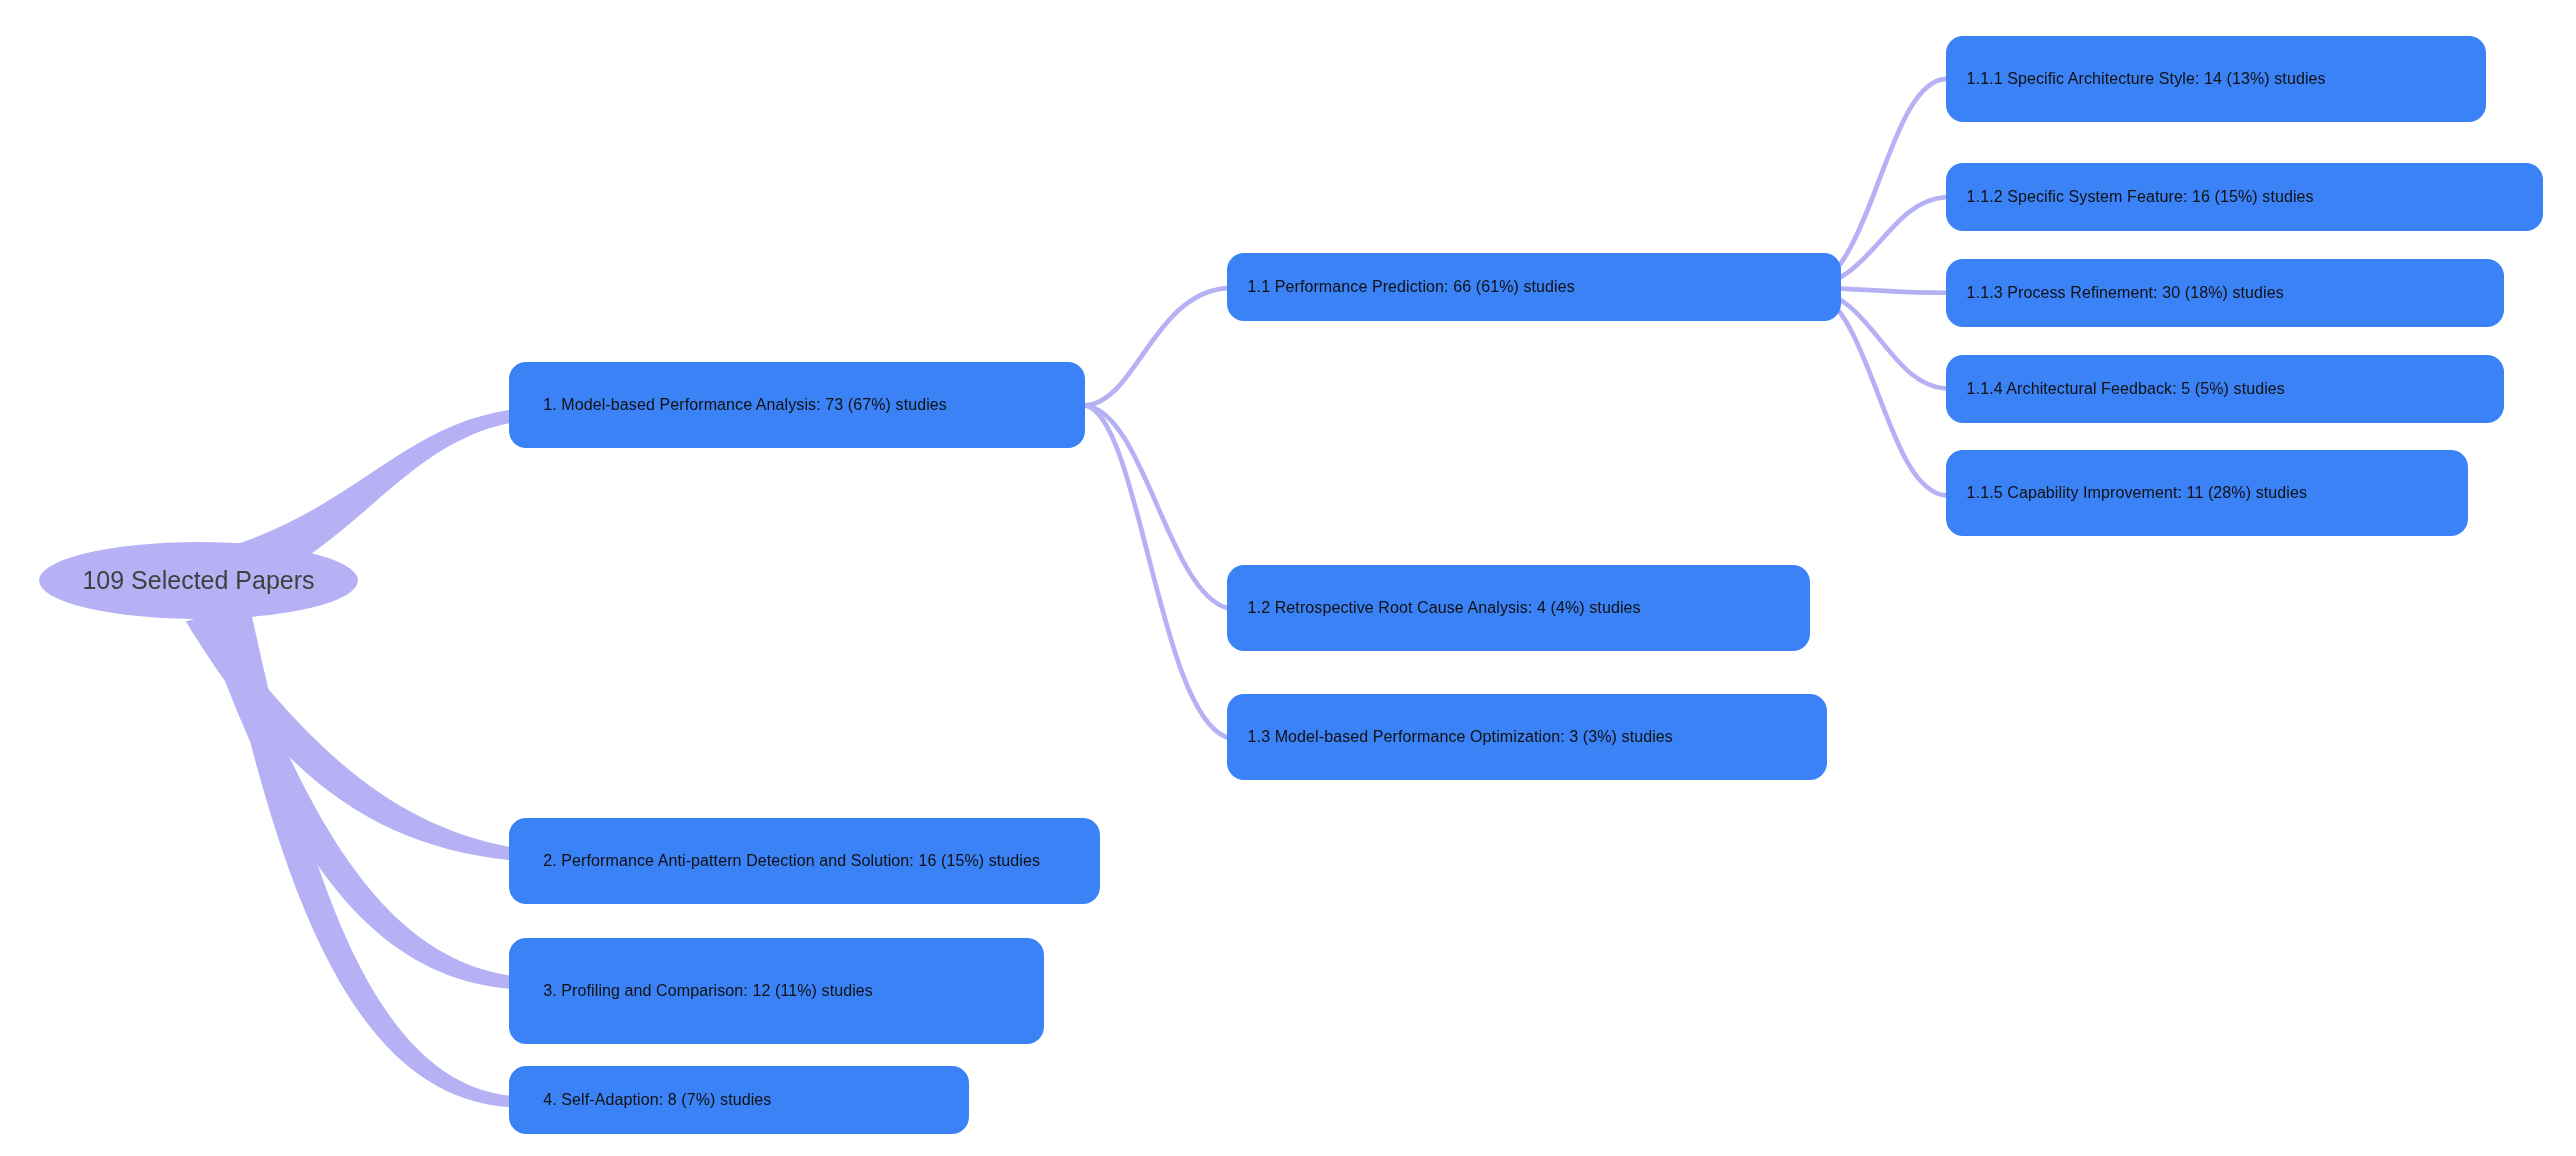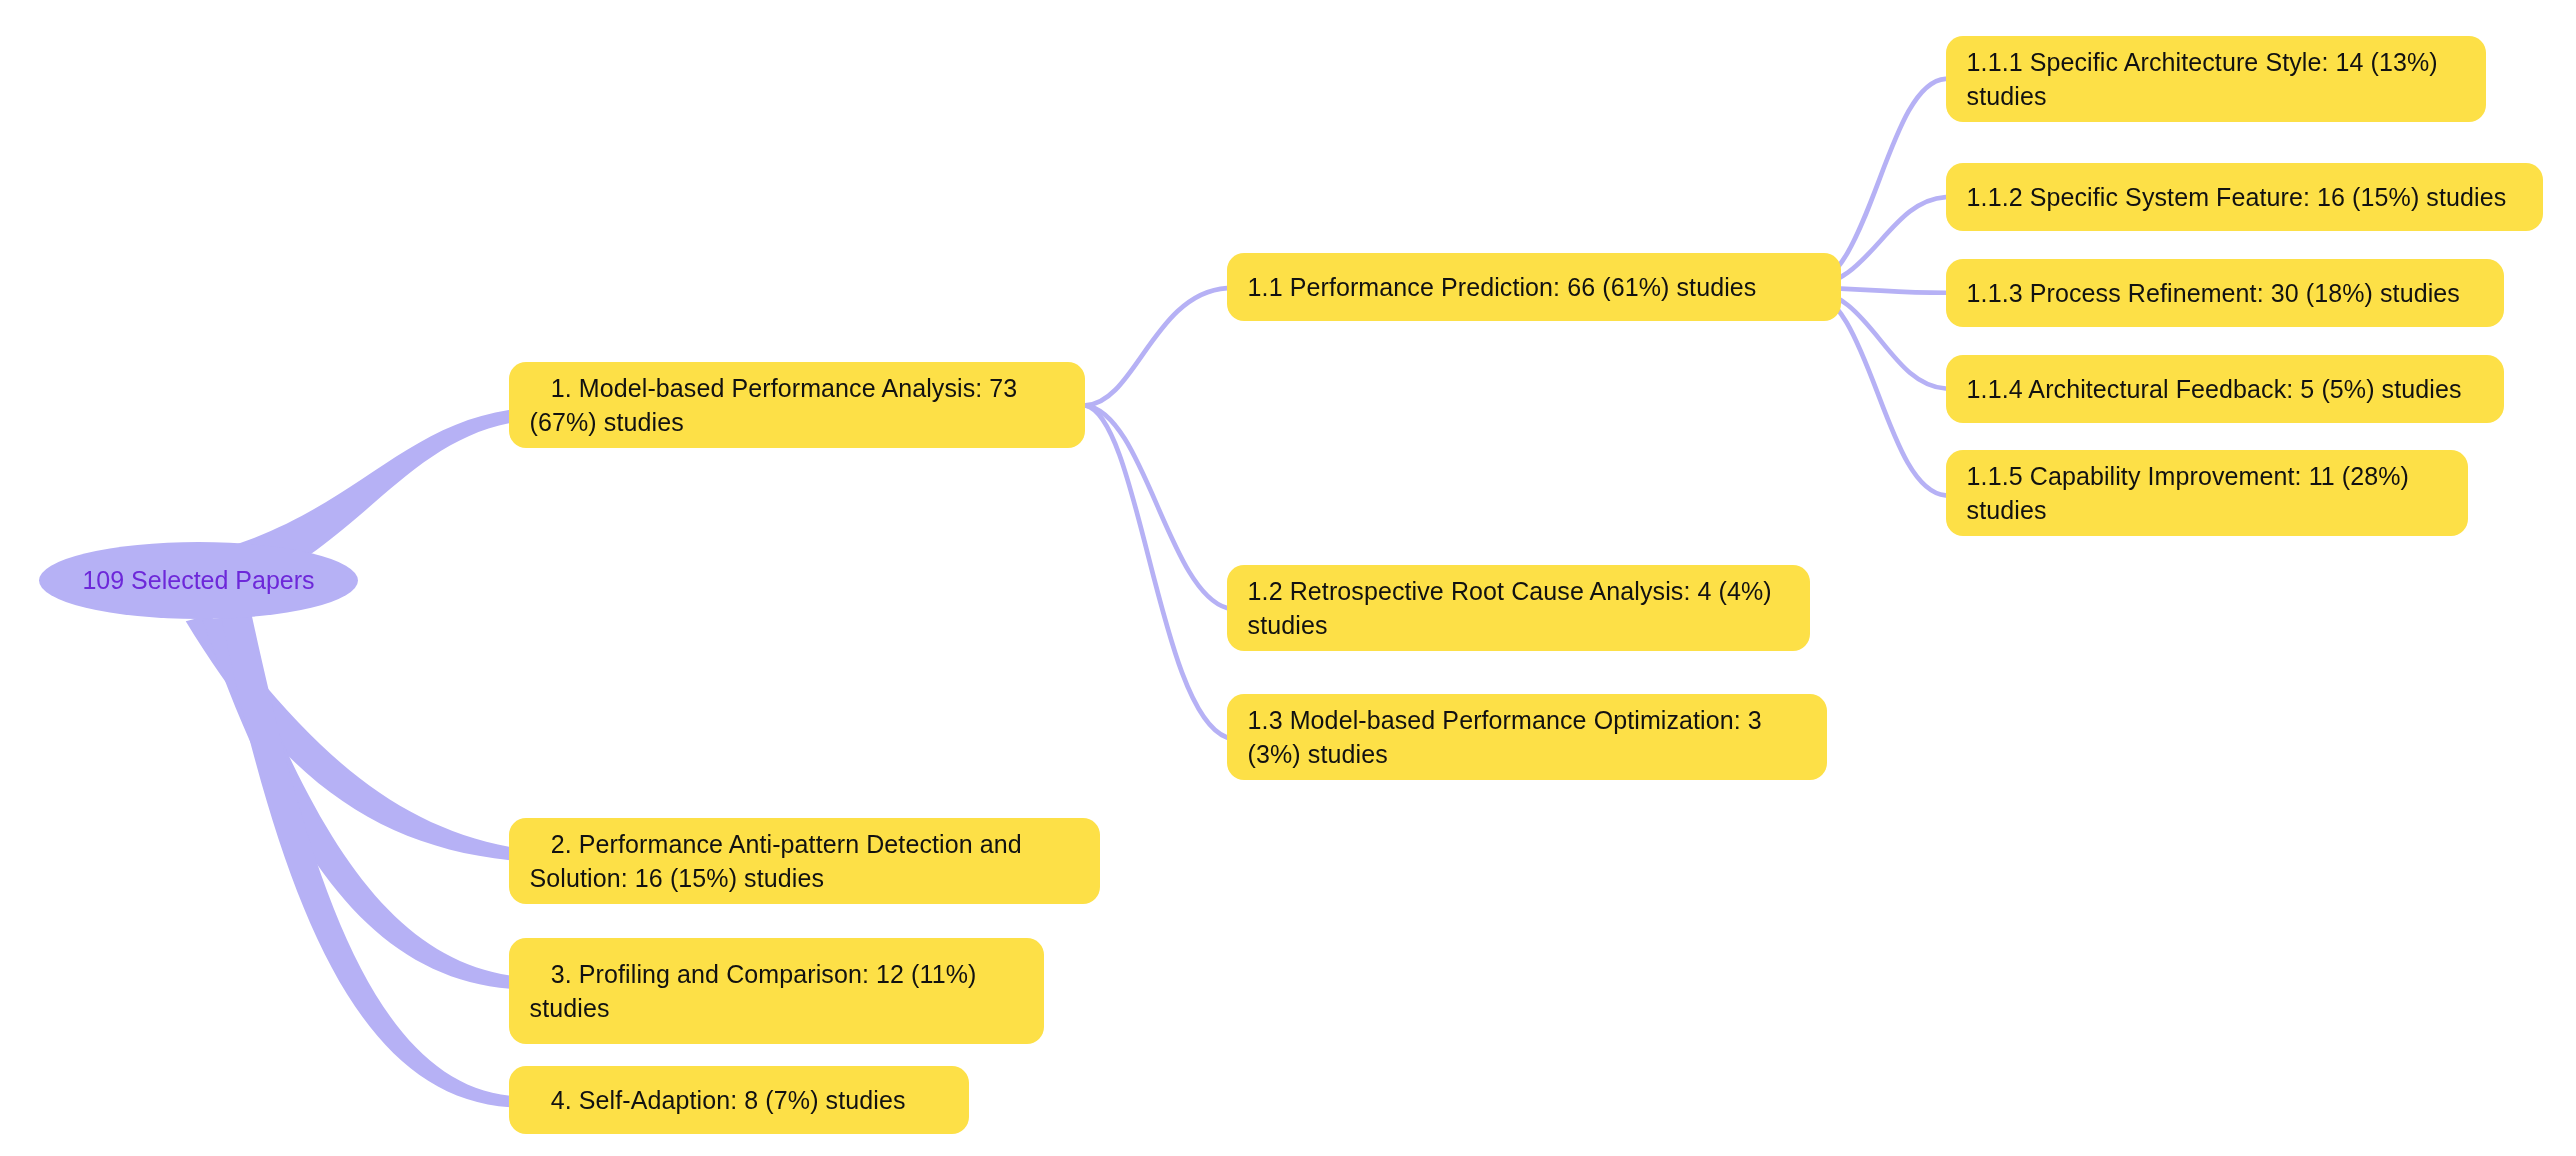--- a/index.html
+++ b/index.html
@@ -22,37 +22,37 @@
     position: absolute;
     left: 0;
     top: 0;
     width: 2576px;
     height: 1157px;
     pointer-events: none;
   }
   .node {
     position: absolute;
     box-sizing: border-box;
-    background: #fde047;
+    background: #3b82f6;
     border-radius: 17px;
     color: #111111;
-    font-size: 25px;
+    font-size: 16px;
     line-height: 1.36;
     padding: 15px 20.6px;
     display: flex;
     align-items: center;
     white-space: pre-wrap;
     letter-spacing: 0.1px;
   }
   .node-root {
     position: absolute;
     box-sizing: border-box;
     background: #b6b1f5;
     border-radius: 50%;
-    color: #6d28d9;
+    color: #404040;
     font-size: 25px;
     display: flex;
     align-items: center;
     justify-content: center;
     text-align: center;
   }
   .lvl1 { }
   .lvl2 { }
   .lvl3 { }
 </style>

